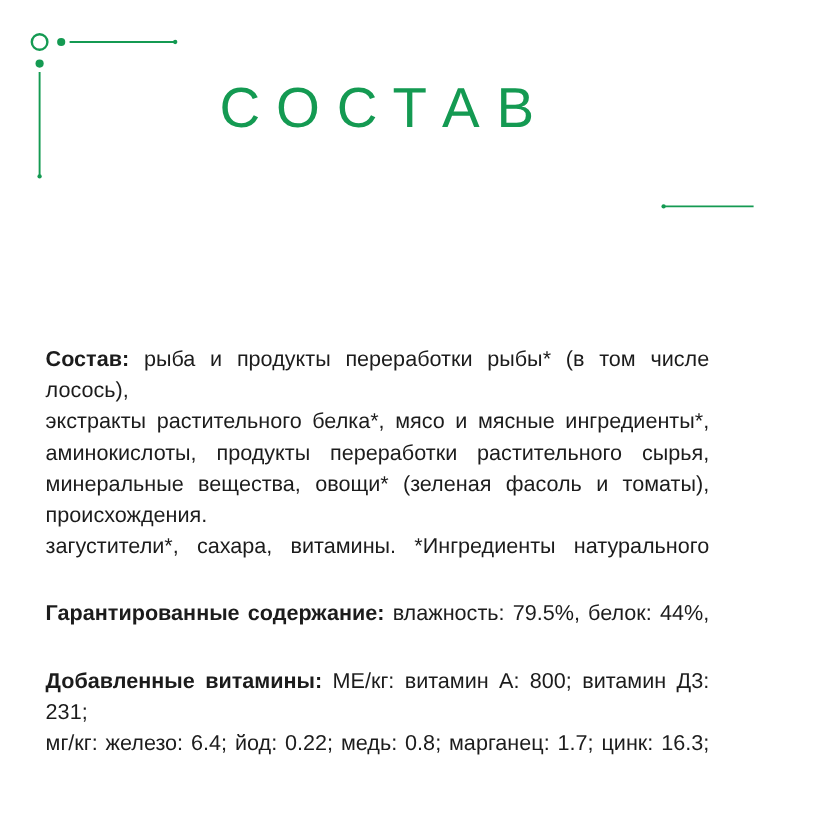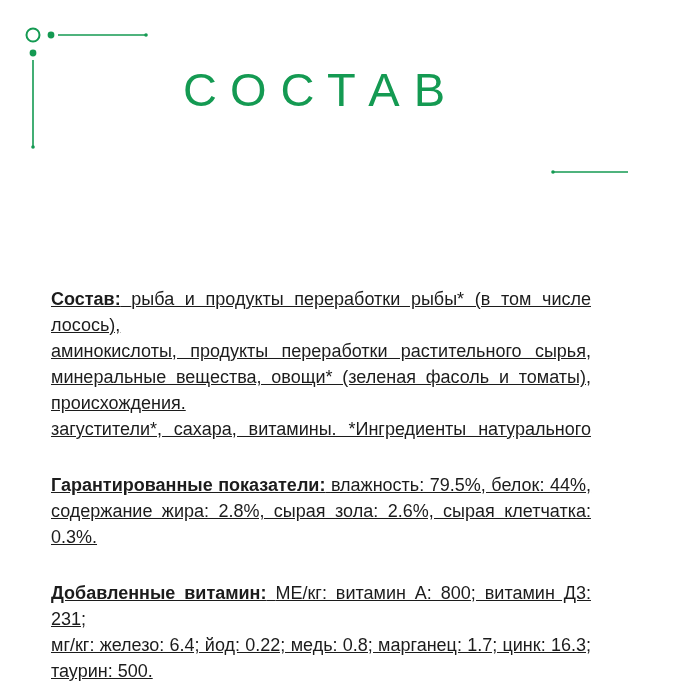--- a/index.html
+++ b/index.html
@@ -34,21 +34,21 @@
     color:var(--green);
     line-height:56px;
   }
   
   .textcol{
     position:absolute;
     left:38px;right:37px;top:286px;
     font-size:18px;
     line-height:26px;
   }
-  section{margin:0 0 30px 13px;padding:0;text-decoration:underline;}
+  section{margin:0 0 30px 0;padding:0;}
   section:last-child{margin-bottom:0;}
   .line{
     text-align:justify;
     text-align-last:justify;
     -moz-text-align-last:justify;
     white-space:normal;
   }
   .line.last{
     text-align-last:left;
     -moz-text-align-last:left;
@@ -79,31 +79,30 @@
     <line class="ln" x1="14" y1="172" x2="102" y2="172"></line>
     <circle class="dot" cx="109" cy="172" r="3.4"></circle>
   </svg>
 
   <h1 class="title">СОСТАВ</h1>
 
   <div class="textcol">
 
     <section>
       <div class="line"><span class="lead">Состав:</span> <span>рыба и продукты переработки рыбы* (в том числе лосось),</span></div>
+      <div class="line">экстракты растительного белка*, мясо и мясные ингредиенты*,</div>
       <div class="line">аминокислоты, продукты переработки растительного сырья,</div>
       <div class="line">минеральные вещества, овощи* (зеленая фасоль и томаты),</div>
       <div class="line last">происхождения.</div>
       <div class="line">загустители*, сахара, витамины. *Ингредиенты натурального</div>
     </section>
 
     <section>
-      <div class="line"><span class="lead">Гарантированные показатели:</span> <span>влажность: 79.5%, белок: 44%,</span></div>
-      <div class="line last">содержание жира: 2.8%, сырая зола: 2.6%, сырая клетчатка: 0.3%.</div>
+      <div class="line"><span class="lead">Гарантированные содержание:</span> <span>влажность: 79.5%, белок: 44%,</span></div>
     </section>
 
     <section>
-      <div class="line"><span class="lead">Добавленные витамин:</span> <span>МЕ/кг: витамин А: 800; витамин Д3: 231;</span></div>
+      <div class="line"><span class="lead">Добавленные витамины:</span> <span>МЕ/кг: витамин А: 800; витамин Д3: 231;</span></div>
       <div class="line">мг/кг: железо: 6.4; йод: 0.22; медь: 0.8; марганец: 1.7; цинк: 16.3;</div>
-      <div class="line last">таурин: 500.</div>
     </section>
 
   </div>
 </div>
 
 </body></html>

